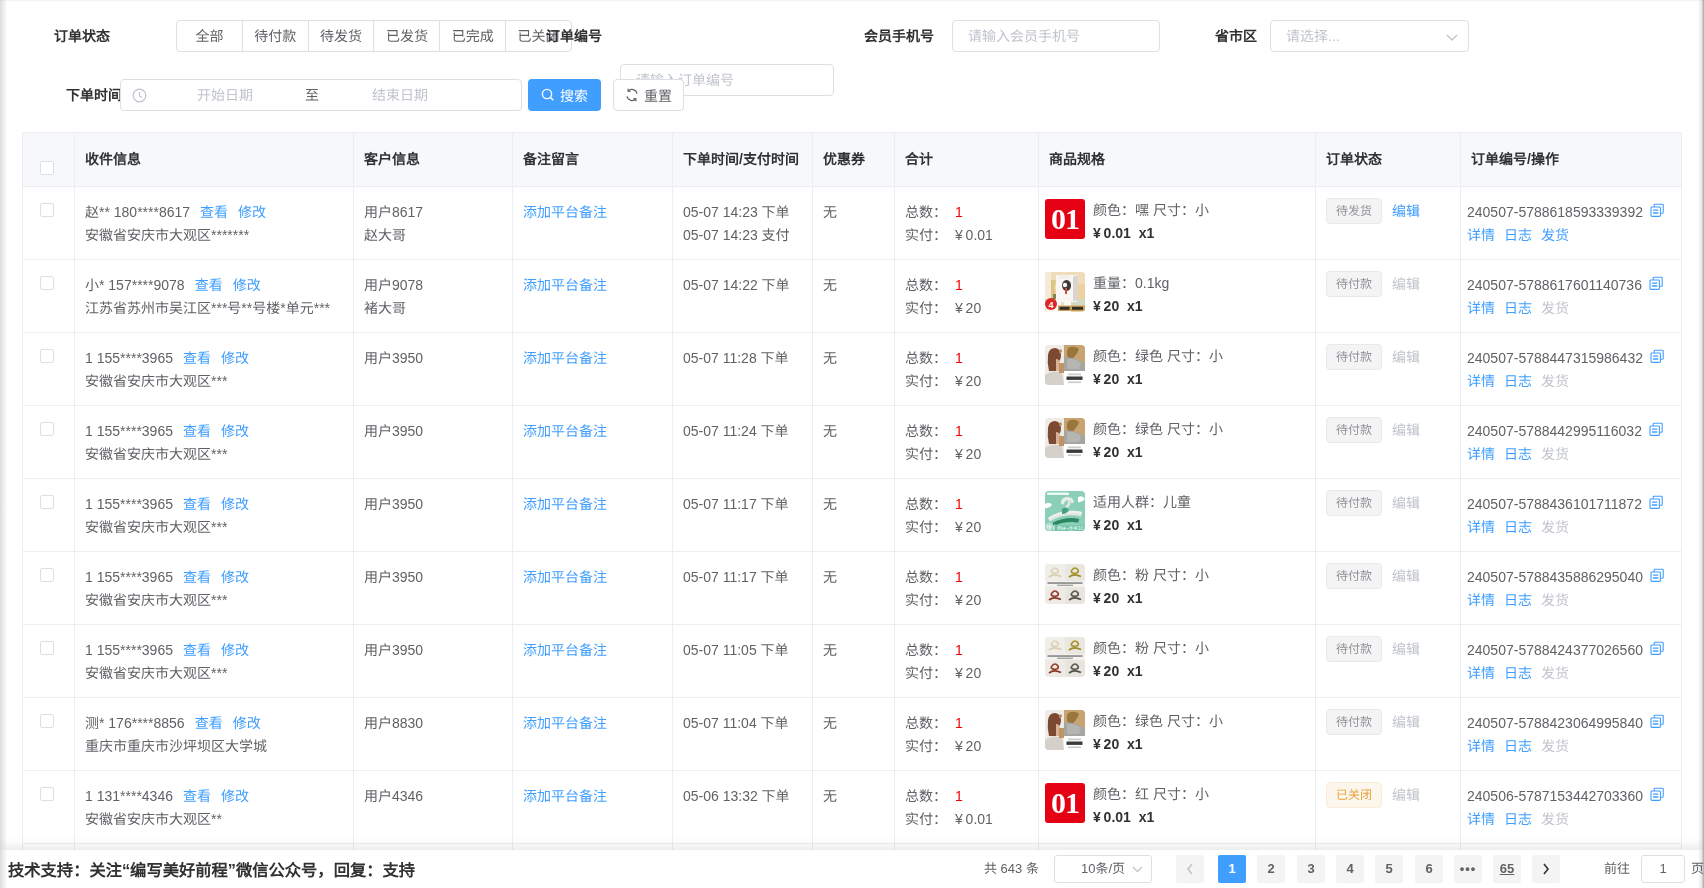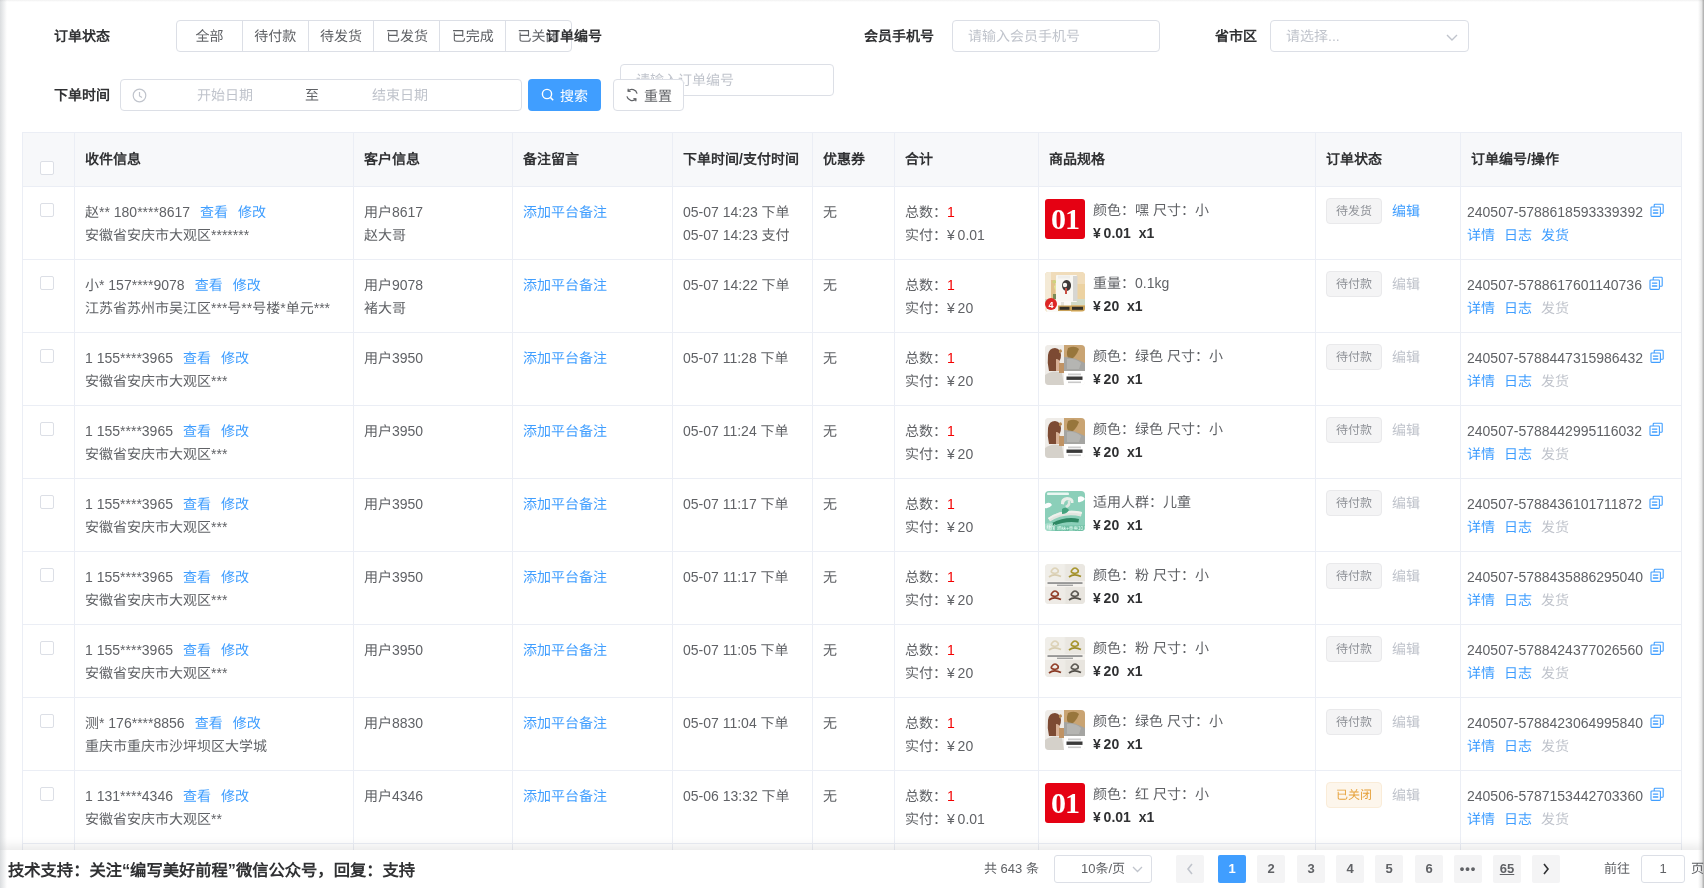--- a/index.html
+++ b/index.html
@@ -47,21 +47,21 @@
 td:nth-child(10) { padding-left:6px; }
 .c-ck { padding-left:17px; padding-top:12px; }
 .ckb { display:inline-block; width:14px; height:14px; border:1px solid #dcdfe6; border-radius:2px;
   background:#fff; margin-top:4px; }
 th.c-ck .ckb { margin-top:3px; vertical-align:middle; }
 .lnk { color:#409eff; text-decoration:none; cursor:pointer; }
 .lnkd { color:#c0c4cc; text-decoration:none; }
 .ml14 { margin-left:10px; }
 .ml12 { margin-left:10px; }
 .red { color:#f40000; }
-.tot span:first-child { }
+.tot span:first-child { margin-right:8px; }
 .goods { display:flex; margin-top:-2px; }
 .th { width:40px; height:40px; border-radius:4px; overflow:hidden; flex:none; }
 .th-red { background:#e50113; color:#fff; font-family:"Liberation Serif", serif; font-weight:bold;
   font-size:30px; line-height:40px; text-align:center; border-radius:3px; letter-spacing:-1px; }
 .ginfo { margin-left:8px; }
 .gprice { font-weight:bold; color:#303133; }
 .gprice b { font-weight:bold; }
 .strow { display:flex; align-items:center; height:26px; margin-top:-3px; }
 .tag { display:inline-block; height:26px; line-height:24px; padding:0 9px; font-size:12px;
   border-radius:4px; border:1px solid; }
@@ -105,21 +105,21 @@
   <div class="inp" style="left:620px; top:20px; width:214px;margin-top:44px;">请输入订单编号</div>
   <div class="flabel" style="left:864px; top:29px;">会员手机号</div>
   <div class="inp" style="left:952px; top:20px; width:208px;">请输入会员手机号</div>
   <div class="flabel" style="left:1215px; top:29px;">省市区</div>
   <div class="inp" style="left:1270px; top:20px; width:199px;">请选择...
     <svg class="sel-arrow" width="12" height="7" viewBox="0 0 12 7">
         <path d="M1 1 L6 6 L11 1" fill="none" stroke="#c0c4cc" stroke-width="1.4"></path>
       </svg>
   </div>
 
-  <div class="flabel" style="left:54px; top:88px;">下单时间</div>
+  <div class="flabel" style="left:66px; top:88px;">下单时间</div>
   <div class="drange">
     <svg class="clk" width="15" height="15" viewBox="0 0 15 15">
         <circle cx="7.5" cy="7.5" r="6.3" fill="none" stroke="#c0c4cc" stroke-width="1.2"></circle>
         <path d="M7.5 4 L7.5 8 L10 9.5" fill="none" stroke="#c0c4cc" stroke-width="1.2"></path>
       </svg>
     <span class="ph1">开始日期</span>
       <span class="zhi">至</span>
       <span class="ph2">结束日期</span>
   </div>
   <div class="btn btn-search">

